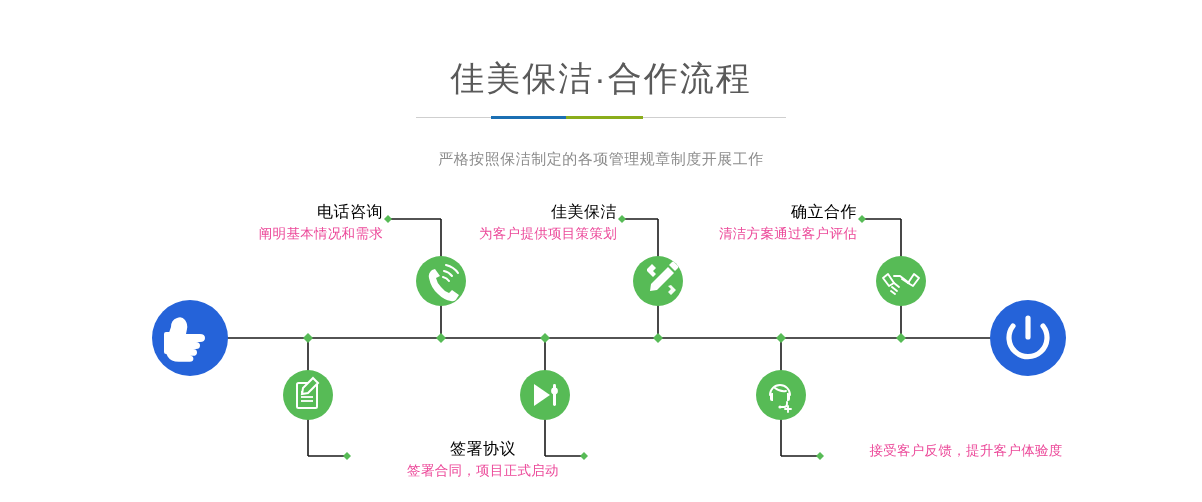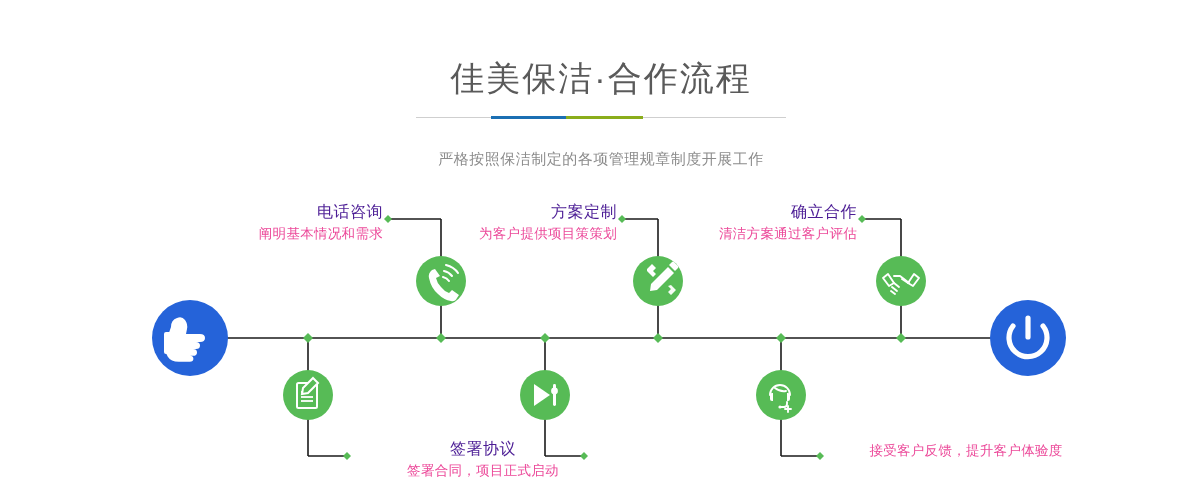--- a/index.html
+++ b/index.html
@@ -24,21 +24,21 @@
   .divider .seg-green{position:absolute;left:150px;top:0;width:77px;height:3px;background:#8aad1b;}
   .subtitle{
     font-size:15px;color:#8c8c8c;line-height:20px;margin-top:30px;letter-spacing:.5px;
   }
 
   
   #diagram{position:absolute;left:0;top:0;width:1202px;height:502px;}
 
   
   .lbl{position:absolute;white-space:nowrap;}
-  .lbl .t{font-size:16px;color:#4c1d95;line-height:20px;letter-spacing:.5px;}
+  .lbl .t{font-size:16px;color:#000000;line-height:20px;letter-spacing:.5px;}
   .lbl .d{font-size:13.5px;color:#ec4899;line-height:18px;letter-spacing:.3px;margin-top:3px;}
   .lbl.right-al{text-align:right;}
   .lbl.left-al{text-align:center;font-family:Liberation Serif, serif;}
 </style>
 </head>
 <body>
 
 <div id="stage">
 
   <div class="hdr">
@@ -180,21 +180,21 @@
       </g>
     </g>
   </svg>
 
   <div class="lbl right-al" style="left:138px;top:186px;width:245px;">
     <div class="t">电话咨询</div>
     <div class="d">阐明基本情况和需求</div>
   </div>
 
   <div class="lbl right-al" style="left:372px;top:186px;width:245px;">
-    <div class="t">方案定制</div>
+    <div class="t">佳美保洁</div>
     <div class="d">为客户提供项目策策划</div>
   </div>
 
   <div class="lbl right-al" style="left:612px;top:186px;width:245px;">
     <div class="t">确立合作</div>
     <div class="d">清洁方案通过客户评估</div>
   </div>
 
   <div class="lbl left-al" style="left:353px;top:423px;width:260px;">
     <div class="t">签署协议</div>

